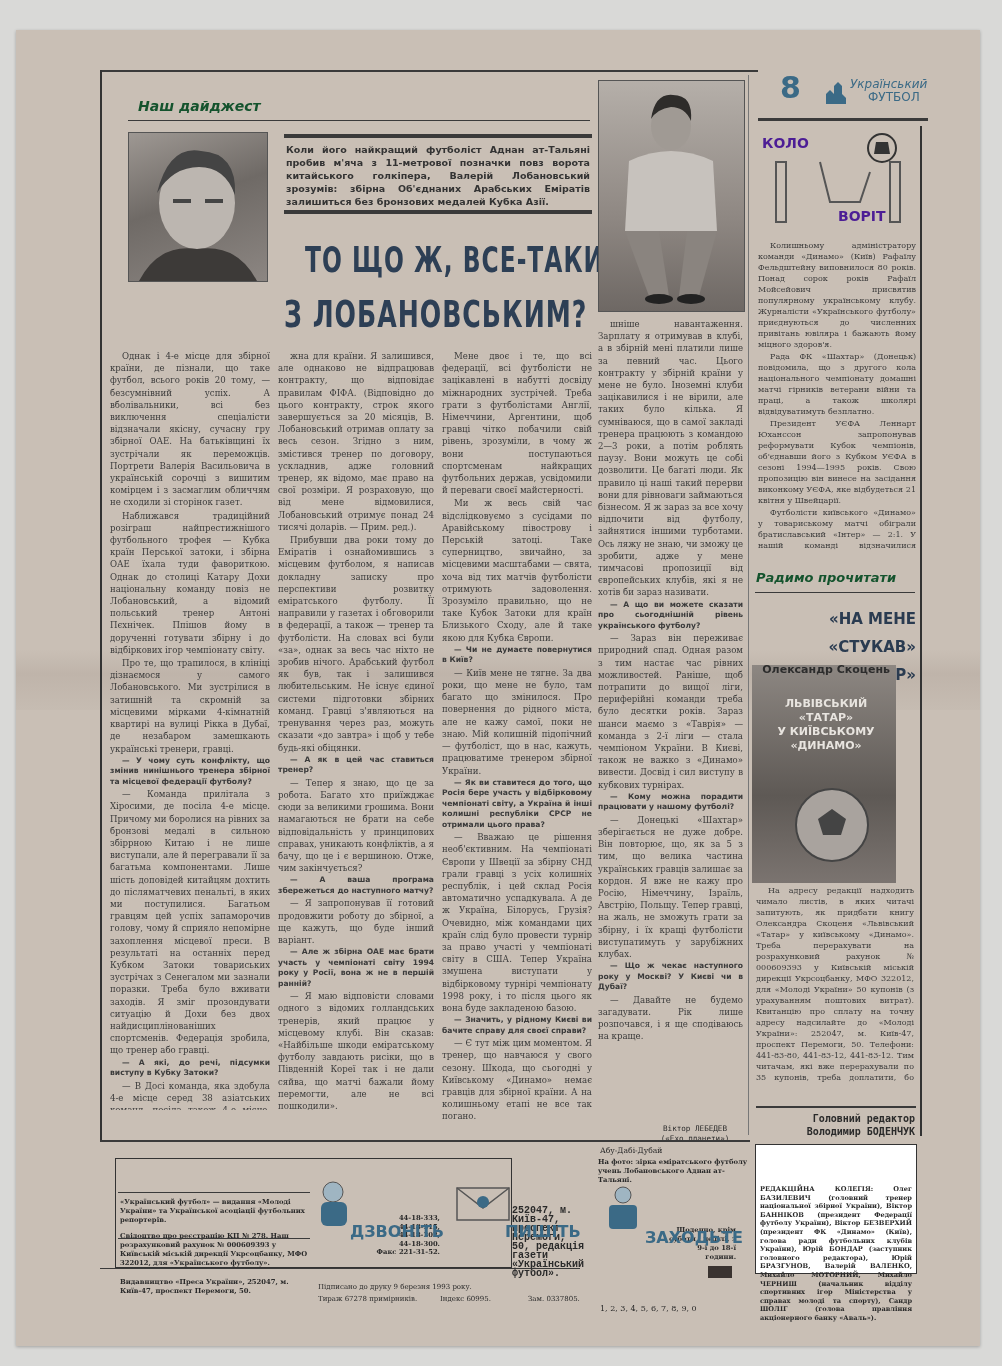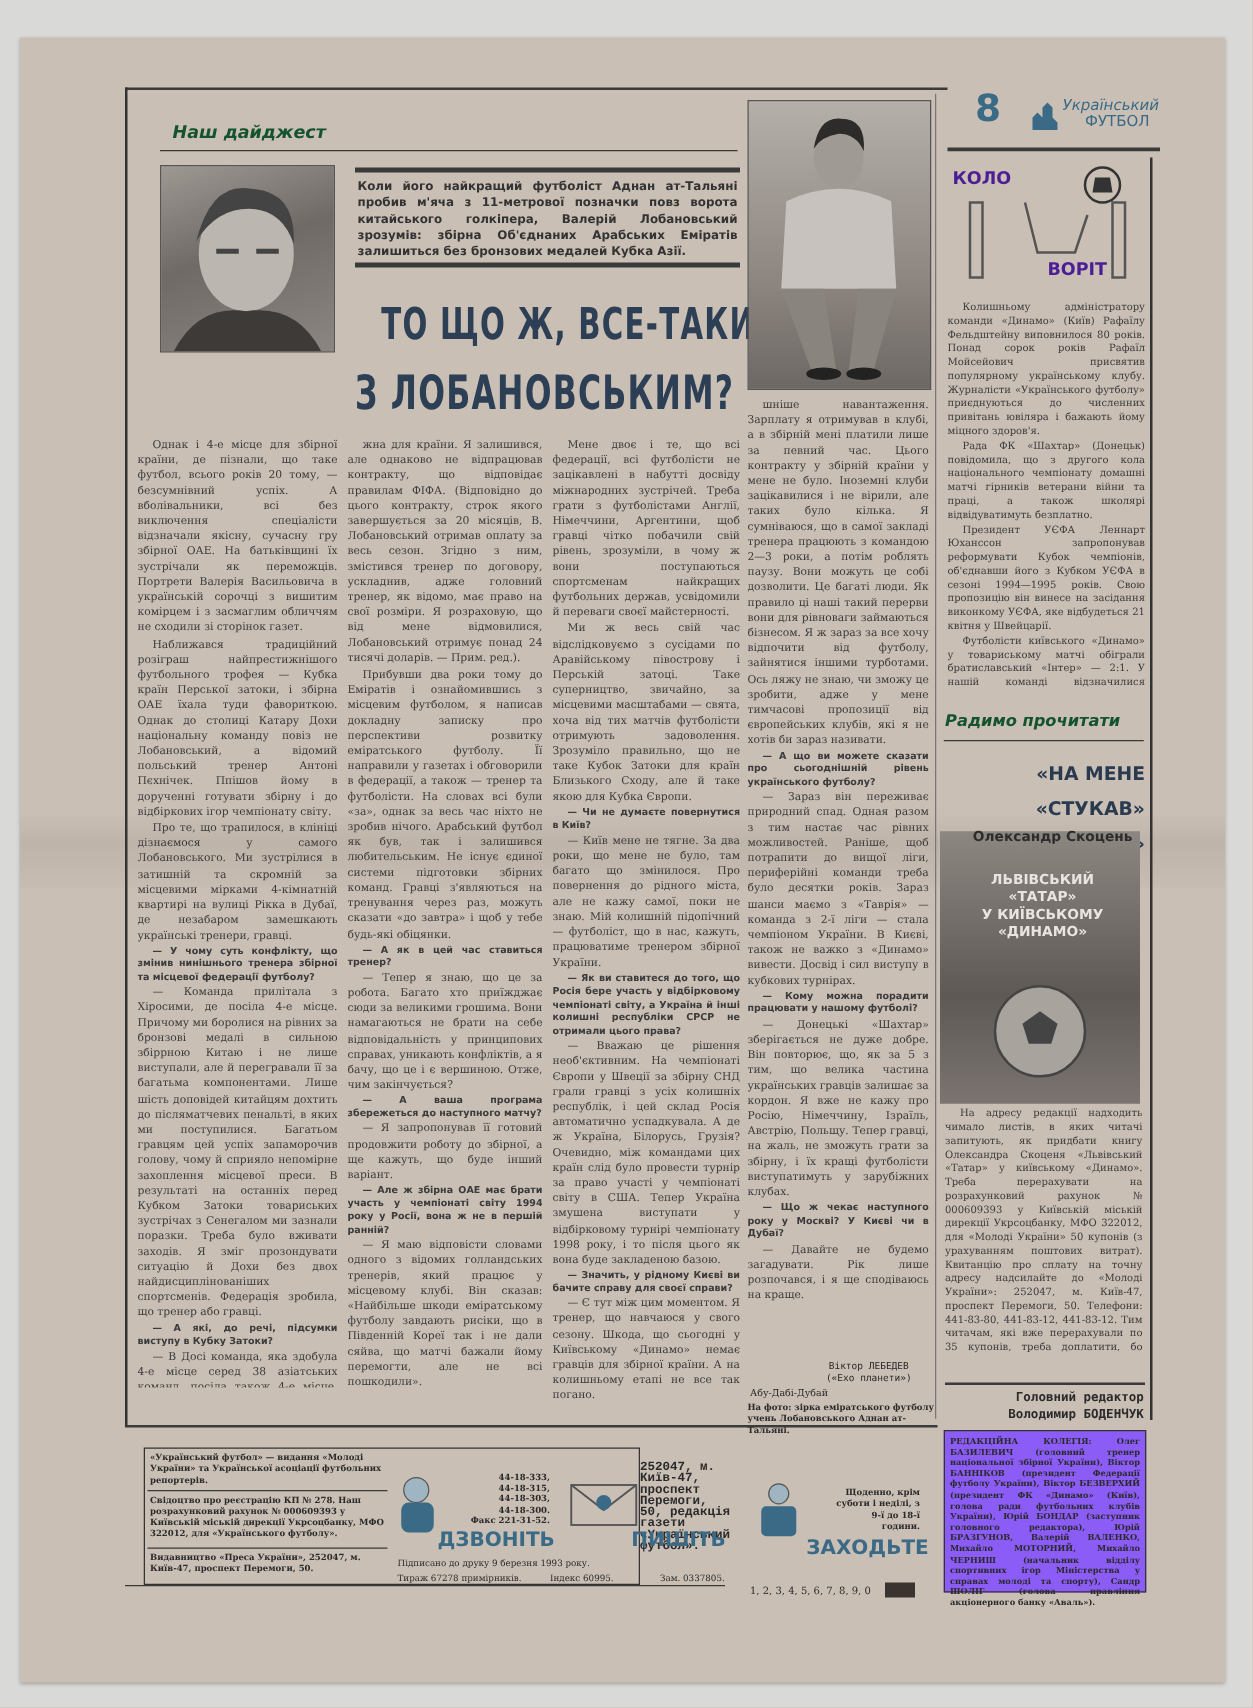--- a/index.html
+++ b/index.html
@@ -14,21 +14,21 @@
   .headline{font-family:"DejaVu Sans Condensed","DejaVu Sans",sans-serif;font-weight:bold;color:#2d3f55;letter-spacing:1px;transform:scaleY(1.35);transform-origin:top left;}
   .col{font-size:8.6px;line-height:12.2px;text-align:justify;color:#3b3b3b;overflow:hidden;}
   .col p{margin:0 0 1px 0;text-indent:12px;}
   .col p.q{font-family:"DejaVu Sans",sans-serif;font-weight:bold;font-size:7.6px;line-height:10.5px;}
   .vrule{position:absolute;width:2px;background:#333;}
   .pagenum{font-family:"DejaVu Sans",sans-serif;font-weight:bold;font-size:30px;color:#3b6a86;}
   .logo-text{font-family:"DejaVu Sans",sans-serif;font-style:italic;color:#3b6a86;font-size:12px;line-height:13px;}
   .kolo{font-family:"DejaVu Sans",sans-serif;font-weight:bold;font-size:14px;color:#4c1d95;}
   .book-title{font-family:"DejaVu Sans",sans-serif;font-weight:bold;font-size:15px;color:#2a3b50;text-align:right;line-height:28px;}
   .book{background:linear-gradient(180deg,#8d8782,#5e5955 60%,#7b7470);}
-  .small{font-size:7.6px;line-height:10px;}
+  .small{font-size:7.6px;line-height:10px;margin-top:36px;}
   .contact{font-family:"DejaVu Sans",sans-serif;font-weight:bold;color:#3b6a86;font-size:16px;}
   .boxed{border:1px solid #333;}
 </style>
 </head>
 <body>
 
 <div class="paper"></div>
 <div class="fold"></div>
 
 <div class="rule" style="left:100px;top:70px;width:658px;height:2px;"></div>
@@ -141,21 +141,21 @@
   <p>Президент УЄФА Леннарт Юханссон запропонував реформувати Кубок чемпіонів, об'єднавши його з Кубком УЄФА в сезоні 1994—1995 років. Свою пропозицію він винесе на засідання виконкому УЄФА, яке відбудеться 21 квітня у Швейцарії.</p>
   <p>Футболісти київського «Динамо» у товариському матчі обіграли братиславський «Інтер» — 2:1. У нашій команді відзначилися Гринцов та Ребров.</p>
 </div>
 
 <div class="abs section-label" style="left:756px;top:570px;font-size:13px;">Радимо прочитати</div>
 <div class="rule" style="left:755px;top:592px;width:160px;height:1px;"></div>
 <div class="abs book-title" style="left:748px;top:605px;width:168px;">
   <div>«НА МЕНЕ «СТУКАВ»</div>
   <div>ВОРОТАР»</div>
 </div>
-<div class="abs book" style="left:752px;top:665px;width:160px;height:218px;">
+<div class="abs book" style="left:752px;top:665px;width:144px;height:218px;">
   <div style="position:absolute;right:6px;top:-2px;font-family:'DejaVu Sans',sans-serif;font-weight:bold;font-size:11px;color:#2c2c2c;">Олександр Скоцень</div>
   <div style="position:absolute;left:10px;right:6px;top:32px;text-align:center;font-family:'DejaVu Sans',sans-serif;font-weight:bold;font-size:11px;line-height:14px;color:#e8e4df;">
     <div>ЛЬВІВСЬКИЙ</div>
     <div>«ТАТАР»</div>
     <div>У КИЇВСЬКОМУ</div>
     <div>«ДИНАМО»</div>
   </div>
   <svg style="position:absolute;left:40px;top:120px;" width="80" height="80">
     <circle cx="40" cy="40" r="36" fill="#a9a39e" stroke="#444" stroke-width="2"></circle>
     <polygon points="40,24 54,34 49,50 31,50 26,34" fill="#444"></polygon>
@@ -209,15 +209,15 @@
 
 <div class="abs small" style="left:318px;top:1246px;font-size:7px;">Підписано до друку 9 березня 1993 року.</div>
 <div class="abs small" style="left:318px;top:1258px;font-size:7px;">Тираж 67278 примірників.</div>
 <div class="abs small" style="left:440px;top:1258px;font-size:7px;">Індекс 60995.</div>
 <div class="abs small" style="left:528px;top:1258px;font-size:7px;">Зам. 0337805.</div>
 <div class="rule" style="left:100px;top:1268px;width:480px;height:1px;"></div>
 
 <div class="abs small" style="left:600px;top:1268px;font-size:8px;">1, 2, 3, 4, 5, 6, 7, 8, 9, 0</div>
 <div class="abs" style="left:708px;top:1266px;width:24px;height:12px;background:#3a3330;"></div>
 
-<div class="abs boxed" style="left:755px;top:1144px;width:160px;height:128px;background:#8b5cf6;">
+<div class="abs boxed" style="left:755px;top:1144px;width:160px;height:128px;background:#ffffff;">
   <div class="small" style="padding:4px;font-weight:bold;font-size:6.6px;line-height:8.6px;text-align:justify;">РЕДАКЦІЙНА КОЛЕГІЯ: Олег БАЗИЛЕВИЧ (головний тренер національної збірної України), Віктор БАННІКОВ (президент Федерації футболу України), Віктор БЕЗВЕРХИЙ (президент ФК «Динамо» (Київ), голова ради футбольних клубів України), Юрій БОНДАР (заступник головного редактора), Юрій БРАЗГУНОВ, Валерій ВАЛЕНКО, Михайло МОТОРНИЙ, Михайло ЧЕРНИШ (начальник відділу спортивних ігор Міністерства у справах молоді та спорту), Сандр ШОЛІГ (голова правління акціонерного банку «Аваль»).</div>
 </div>
 
 </body></html>

